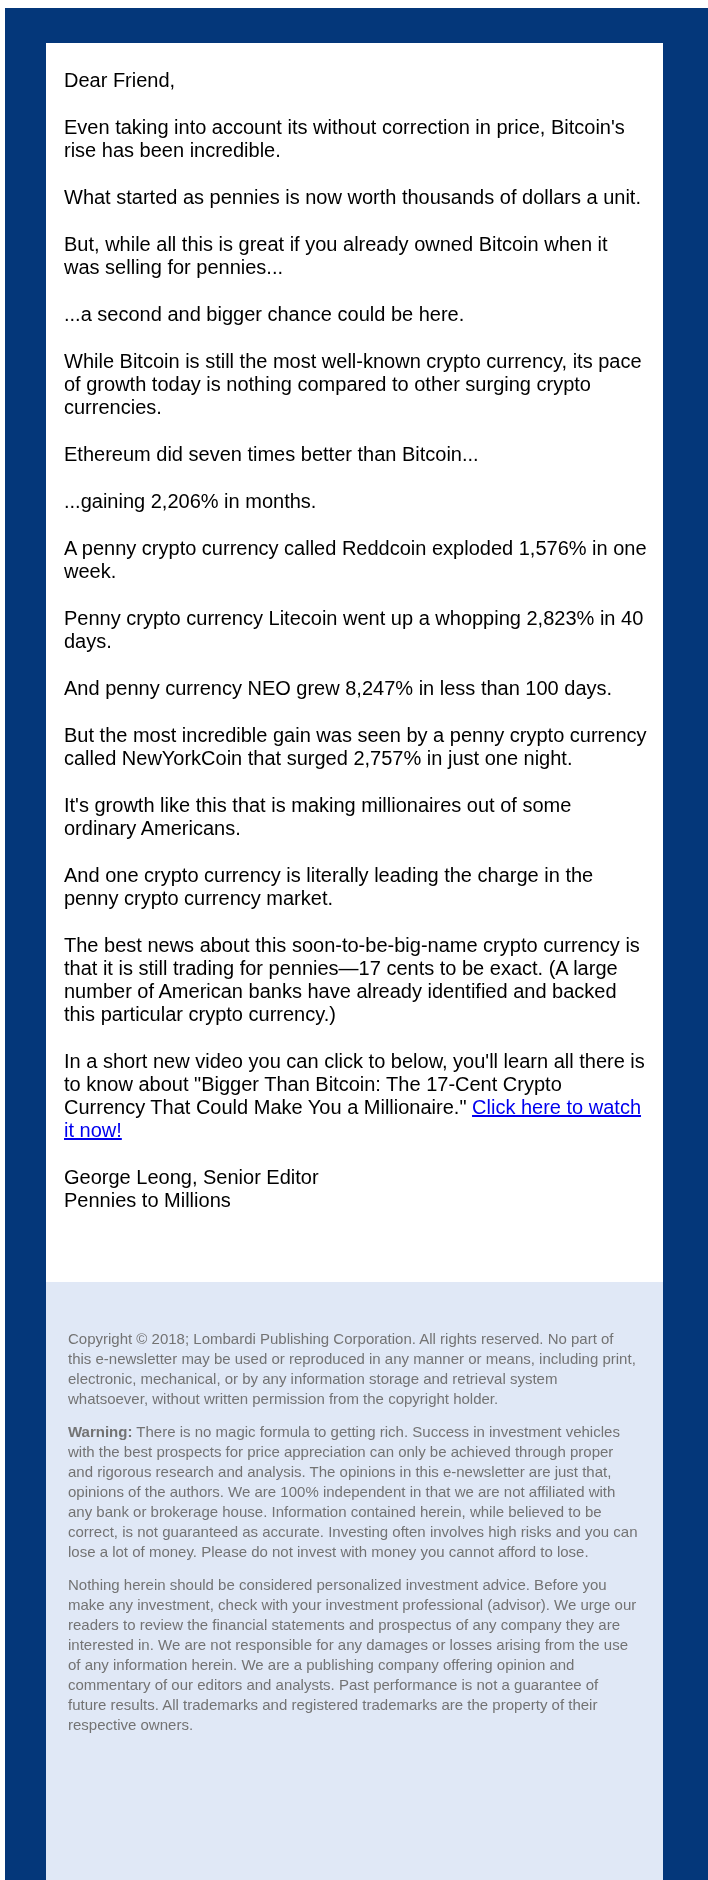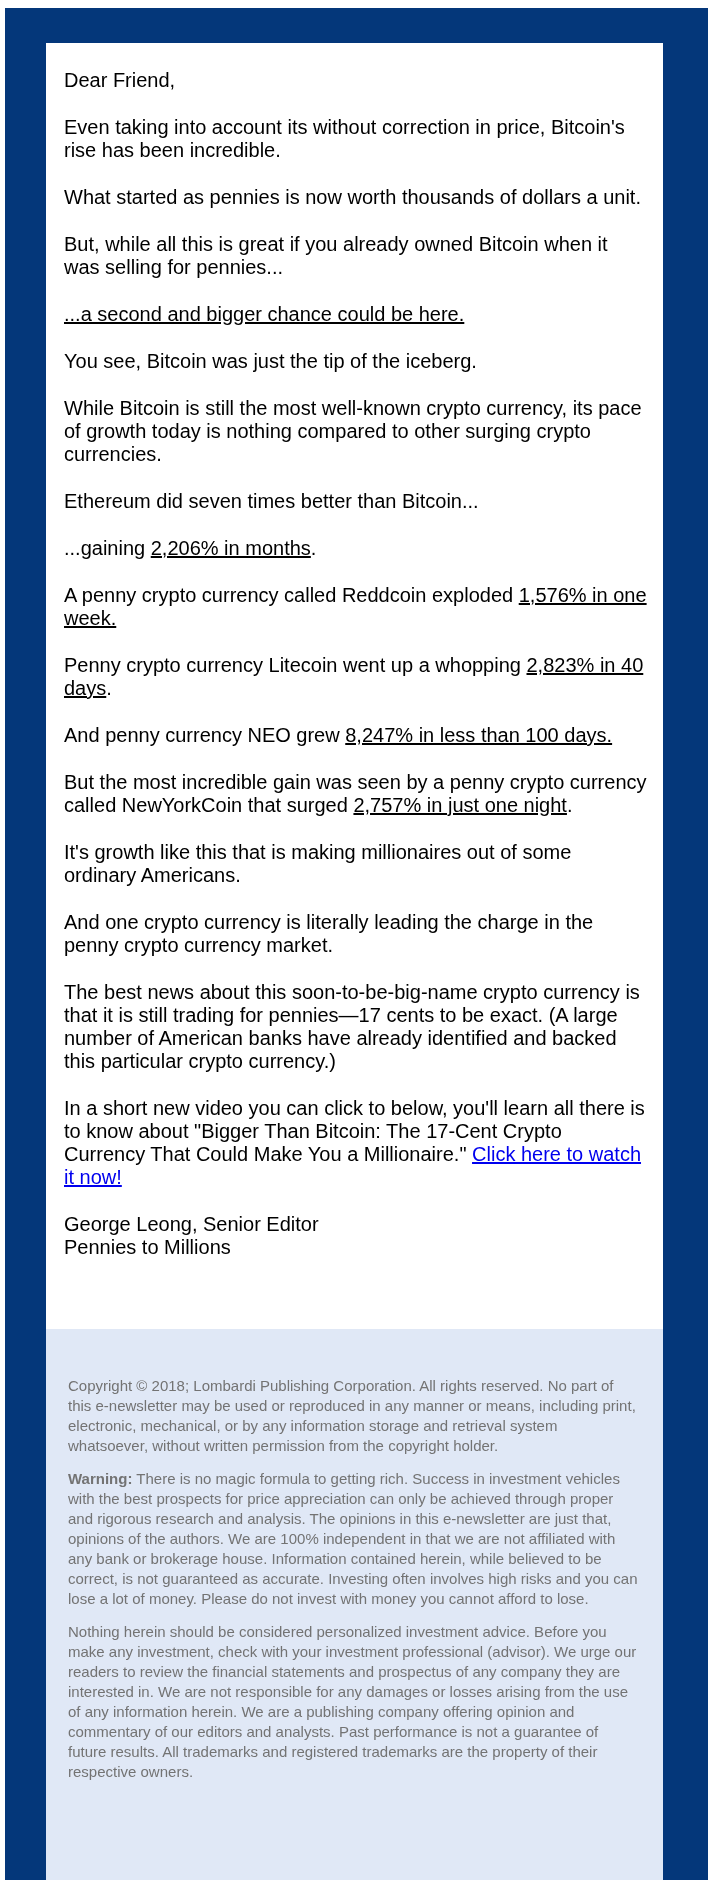--- a/index.html
+++ b/index.html
@@ -36,41 +36,40 @@
   .card-body p { margin: 0 0 24px 0; }
   .card-footer {
     flex: 1;
     background: #e0e8f6;
     padding: 47px 24px 20px 22px;
     font-size: 15px;
     line-height: 20px;
     color: #737373;
   }
   .card-footer p { margin: 0 0 13px 0; }
-  .u { text-decoration: underline; }
+  .u { }
   .i { }
   .b { font-weight: bold; }
   a.link {
     color: #0000ee;
     text-decoration: underline;
     cursor: pointer;
   }
 </style>
 </head>
 <body>
 
 <div class="navy-bg">
   <div class="card">
     <div class="card-body" id="email-body">
         <p><span>Dear Friend,</span></p>
         <p><span>Even taking into account its without correction in price, Bitcoin's rise has been incredible.</span></p>
         <p><span>What started as pennies is now worth thousands of dollars a unit.</span></p>
         <p><span>But, while all this is great if you already owned Bitcoin when it was selling for pennies...</span></p>
         <p><span class="u">...a second and bigger chance could be here.</span></p>
-        <p><span>You see, Bitcoin was just the tip of the iceberg.</span></p>
         <p><span>While Bitcoin is still the most well-known crypto currency, its pace of growth today is nothing compared to other surging crypto currencies.</span></p>
         <p><span>Ethereum did seven times better than Bitcoin...</span></p>
         <p><span>...gaining </span><span class="u">2,206% in months</span><span>.</span></p>
         <p><span>A penny crypto currency called Reddcoin exploded </span><span class="u">1,576% in one week.</span></p>
         <p><span>Penny crypto currency Litecoin went up a whopping </span><span class="u">2,823% in 40 days</span><span>.</span></p>
         <p><span>And penny currency NEO grew </span><span class="u">8,247% in less than 100 days.</span></p>
         <p><span>But the most incredible gain was seen by a penny crypto currency called NewYorkCoin that surged </span><span class="u">2,757% in just one night</span><span>.</span></p>
         <p><span>It's growth like this that is making millionaires out of some ordinary Americans.</span></p>
         <p><span>And one crypto currency is literally leading the charge in the penny crypto currency market.</span></p>
         <p><span>The best news about this soon-to-be-big-name crypto currency is that it is still trading for pennies—17 cents to be exact. (A large number of American banks have already identified and backed this particular crypto currency.)</span></p>

